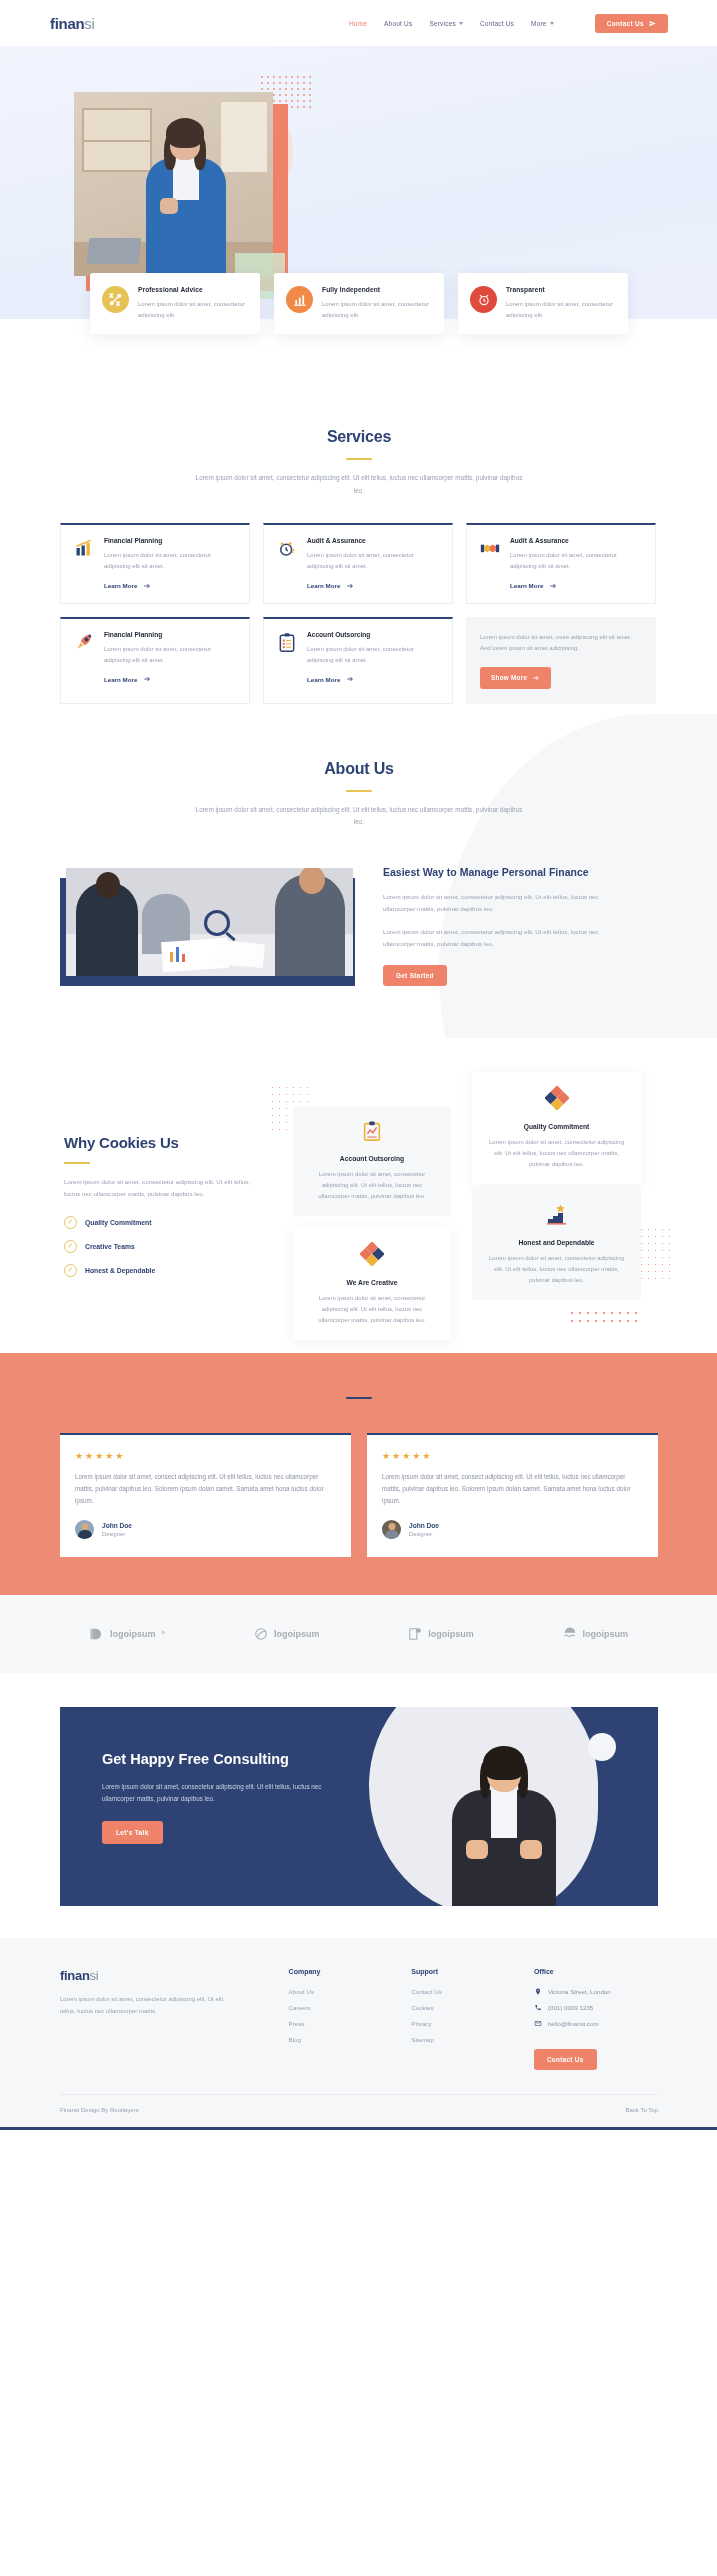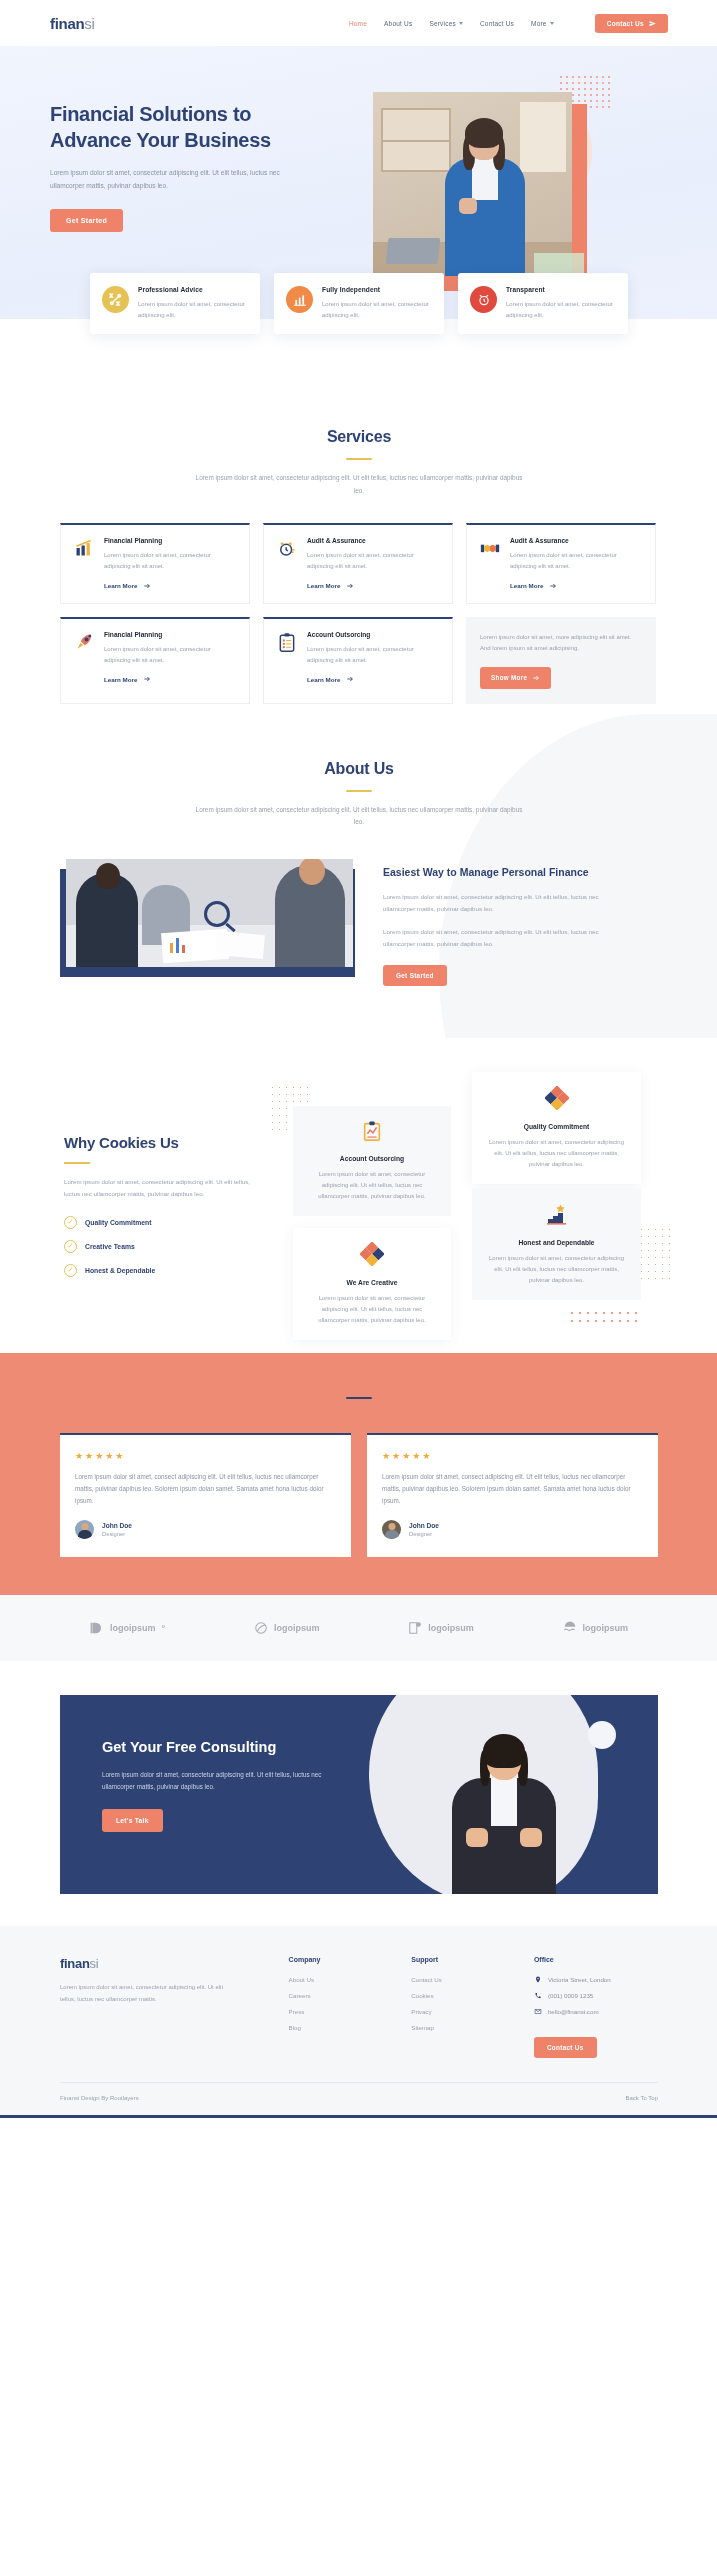--- a/index.html
+++ b/index.html
@@ -119,21 +119,21 @@
   .svc-d { margin-top: 6px; font-size: 6px; line-height: 1.8; color: #9aa1b1; }
   .svc-link { margin-top: 10px; font-size: 6.2px; font-weight: 700; color: #2e4374; display: flex; align-items: center; gap: 6px; text-decoration: none; }
   .svc-promo { width: 190px; background: #f4f5f7; padding: 15px 14px; }
   .svc-promo p { font-size: 6px; line-height: 1.85; color: #9aa1b1; }
   .btn-show { padding: 7px 11px; margin-top: 13px; font-size: 6.3px; }
 
   
   .about { padding: 16px 0 52px; background: #fff; position: relative; }
   .about-swoosh { position: absolute; right: -140px; top: -30px; width: 419px; height: 518px;
     background: #f6f7f9; border-radius: 50% 0 0 50%; z-index: 0; }
-  .about-grid { display: flex; gap: 24px; width: 598px; margin: 30px auto 0; position: relative; z-index: 2; align-items: flex-start; }
+  .about-grid { display: flex; gap: 24px; width: 598px; margin: 30px auto 0; position: relative; z-index: 2; align-items: center; }
   .about-img-wrap { position: relative; width: 299px; }
   .about-img-bg { position: absolute; left: 0; top: 10px; width: 295px; height: 108px; background: #2e4374; }
   .about-img { position: relative; left: 6px; top: 0; width: 287px; height: 108px; overflow: hidden; background: #d6d8dd; }
   .am-table { position: absolute; left: 0; bottom: 0; width: 100%; height: 42px; background: #e9eaee; }
   .am-paper { position: absolute; left: 96px; bottom: 6px; width: 66px; height: 30px; background: #fff; transform: rotate(-4deg); }
   .am-paper2 { position: absolute; left: 150px; bottom: 10px; width: 48px; height: 24px; background: #fdfdfd; transform: rotate(5deg); }
   .am-chartbar { position:absolute; left: 104px; bottom: 14px; width: 3px; height: 10px; background:#e8a33d;}
   .am-chartbar2 { position:absolute; left: 110px; bottom: 14px; width: 3px; height: 15px; background:#4a7fd4;}
   .am-chartbar3 { position:absolute; left: 116px; bottom: 14px; width: 3px; height: 8px; background:#e06a53;}
   .am-p1 { position:absolute; left: 10px; top: 14px; width: 62px; height: 94px; background:#2a3342; border-radius: 30px 30px 0 0;}
@@ -188,21 +188,21 @@
   .avatar { width: 19px; height: 19px; border-radius: 50%; overflow: hidden; position: relative; background: #8fa6c0; flex: 0 0 19px; }
   .avatar.b { background: #6b6150; }
   .av-head { position: absolute; left: 50%; top: 3px; transform: translateX(-50%); width: 7px; height: 7px; border-radius: 50%; background: #d9a87f; }
   .av-body { position: absolute; left: 50%; bottom: 0; transform: translateX(-50%); width: 14px; height: 9px; border-radius: 6px 6px 0 0; background: #2b3a52; }
   .avatar.b .av-body { background: #7d8796; }
   .t-name { font-size: 6.6px; font-weight: 700; color: #2e4374; }
   .t-role { font-size: 5.8px; color: #9aa1b1; margin-top: 2px; }
 
   
   .logos { background: #f7f8f9; padding: 22px 0; }
-  .logo-row { display: flex; justify-content: space-between; width: 538px; margin: 4px auto; align-items: center; }
+  .logo-row { display: flex; justify-content: space-between; width: 538px; margin: 10px auto; align-items: center; }
   .logo-item { display: flex; align-items: center; gap: 6px; color: #a9adb2; font-weight: 700; font-size: 9px; }
   .lg-mark { width: 14px; height: 14px; color: #a9adb2; }
 
   
   .cta-sec { background: #fff; padding: 34px 0 32px; }
   .cta { width: 598px; margin: 0 auto; background: #2e4374; height: 199px; position: relative; overflow: hidden; display: flex; }
   .cta-blob { position: absolute; right: 60px; top: -40px; width: 229px; height: 249px; background: #f4f5f8; border-radius: 50% 50% 45% 55%; opacity: .95; }
   .cta-blob2 { position: absolute; right: 42px; top: 26px; width: 28px; height: 28px; background: #f4f5f8; border-radius: 50%; }
   .cta-left { position: relative; z-index: 3; padding: 42px 0 0 42px; width: 299px; }
   .cta-h { font-size: 14.5px; font-weight: 700; color: #fff; line-height: 1.4; }
@@ -273,25 +273,20 @@
           <svg width="7" height="7" viewBox="0 0 24 24" fill="#fff">
               <path d="M2 21l21-9L2 3v7l15 2-15 2z"></path>
             </svg>
         </button>
       </div>
     </div>
   </div>
 
   <div class="hero">
     <div class="hero-grid container" style="width:658px;">
-      <div class="hero-left">
-        <h1 class="hero-title">Financial Solutions to Advance Your Business</h1>
-        <p class="hero-sub">Lorem ipsum dolor sit amet, consectetur adipiscing elit. Ut elit tellus, luctus nec ullamcorper mattis, pulvinar dapibus leo.</p>
-        <button class="btn btn-hero">Get Started</button>
-      </div>
       <div class="hero-right">
         <div class="dots-grid"></div>
         <div class="circle-soft"></div>
         <div class="photo-frame">
           <div class="photo-accent"></div>
           <div class="photo">
             <div class="ph-room"></div>
             <div class="ph-shelf"></div>
             <div class="ph-win"></div>
             <div class="ph-desk"></div>
@@ -676,21 +671,21 @@
         <span>logoipsum</span>
       </div>
     </div>
   </div>
 
   <div class="cta-sec">
     <div class="cta">
       <div class="cta-blob"></div>
       <div class="cta-blob2"></div>
       <div class="cta-left">
-        <div class="cta-h">Get Your Free Consulting</div>
+        <div class="cta-h">Get Happy Free Consulting</div>
         <p class="cta-p">Lorem ipsum dolor sit amet, consectetur adipiscing elit. Ut elit tellus, luctus nec ullamcorper mattis, pulvinar dapibus leo.</p>
         <button class="btn btn-cta">Let's Talk</button>
       </div>
       <div class="cta-person">
         <div class="cp-body"></div>
         <div class="cp-shirt"></div>
         <div class="cp-hair-l"></div>
         <div class="cp-hair-r"></div>
         <div class="cp-head"></div>
         <div class="cp-hair"></div>

